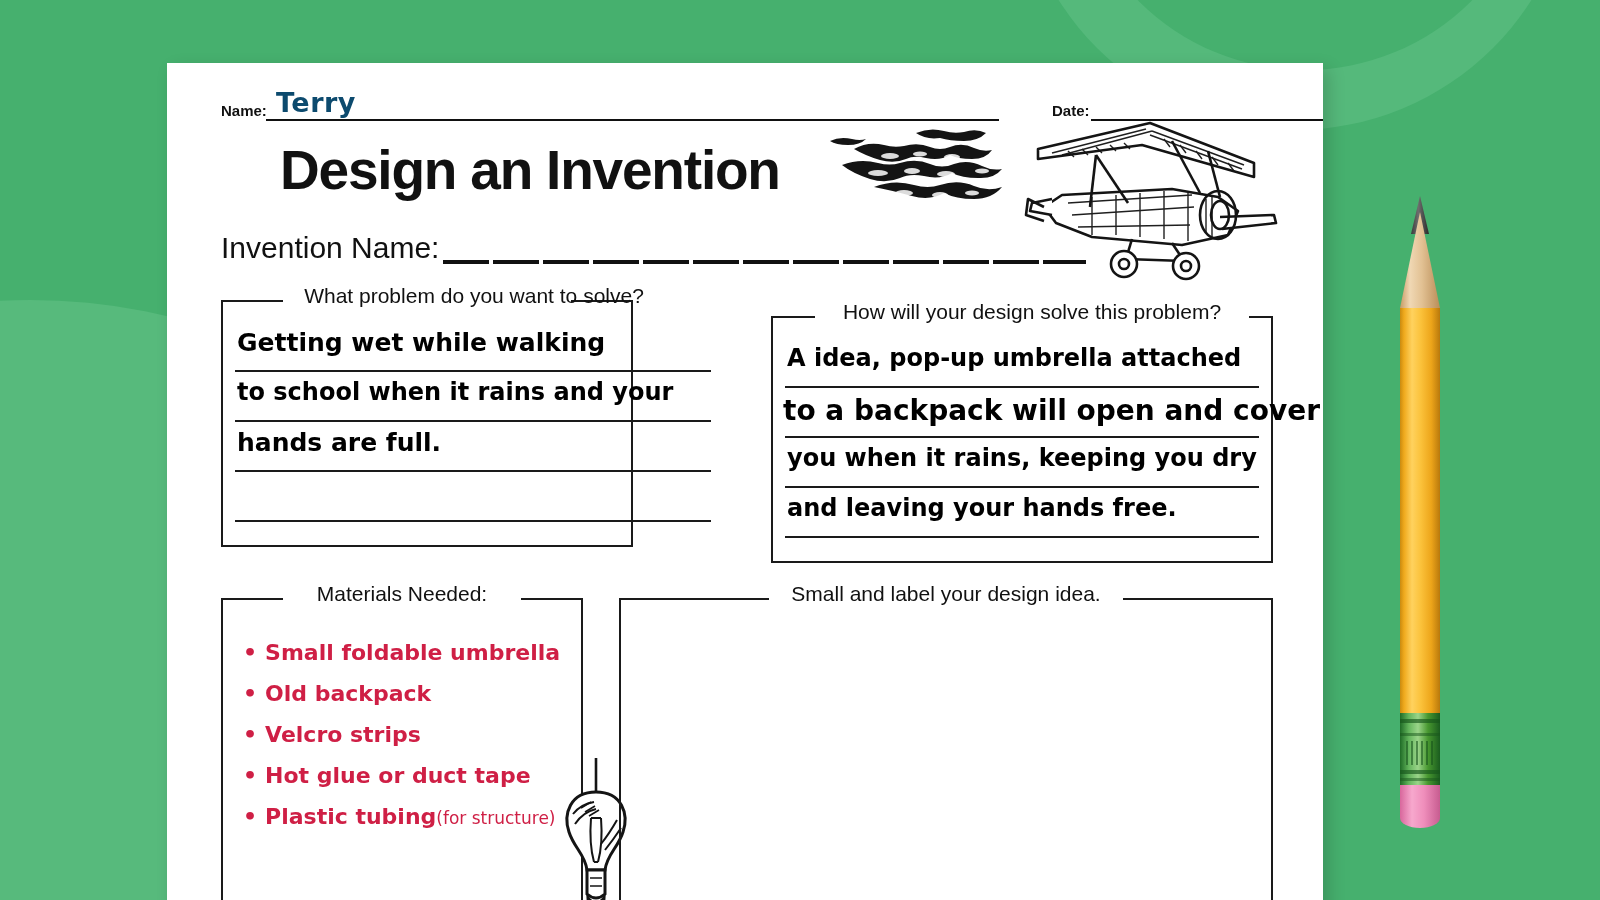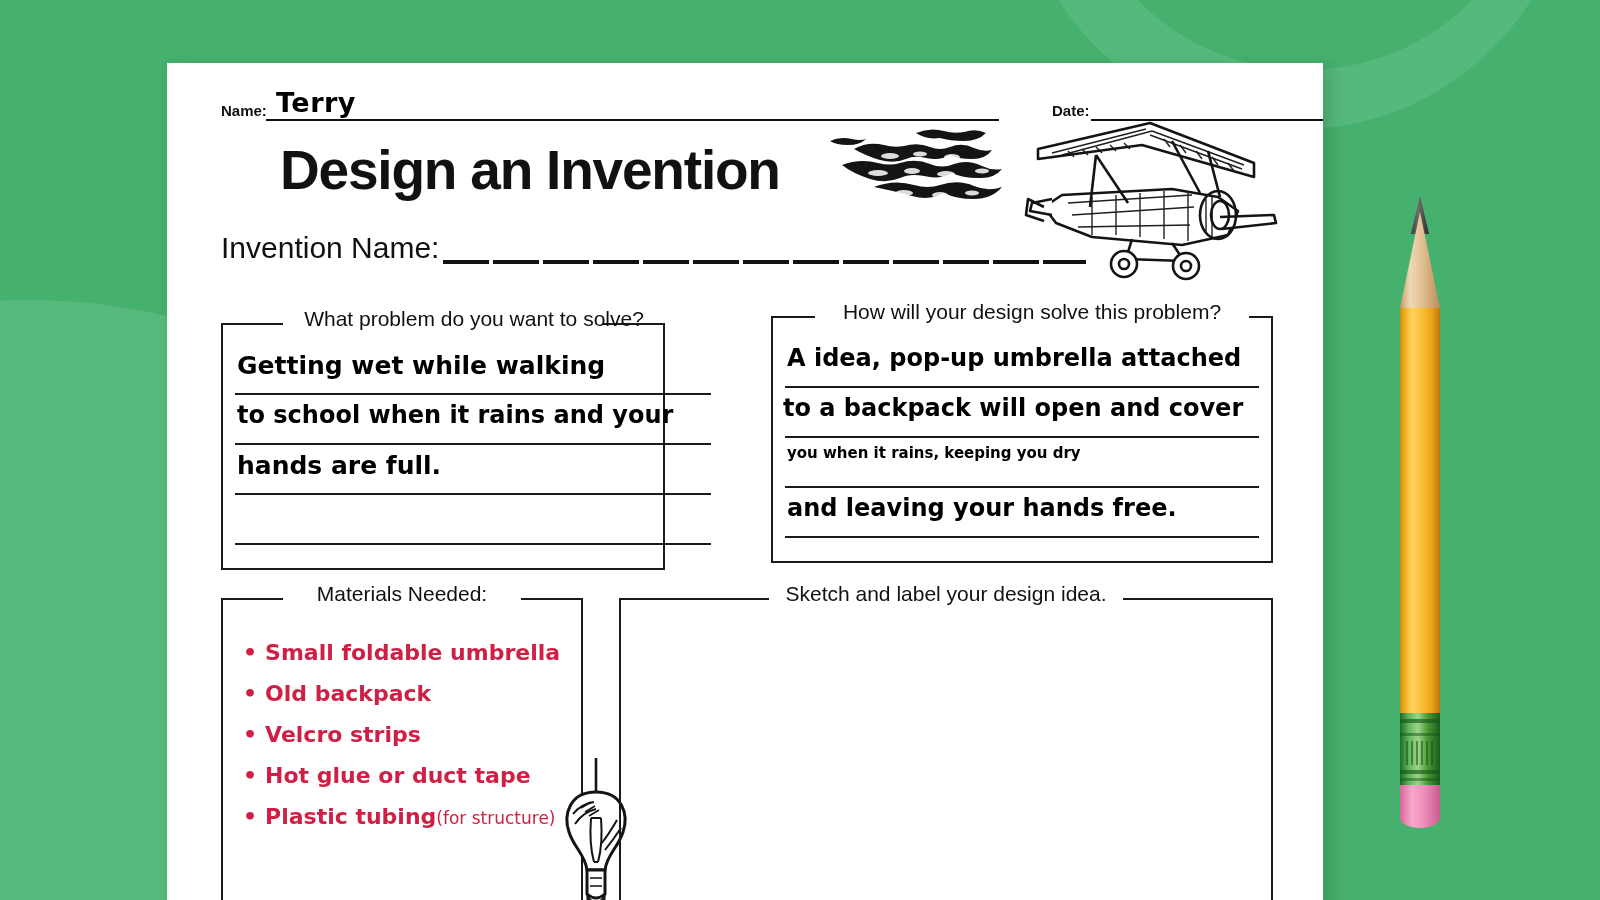--- a/index.html
+++ b/index.html
@@ -46,21 +46,21 @@
     position:absolute; bottom:2px;
   }
   .nm-lbl { left:0; }
   .nm-rule {
     position:absolute; left:45px; bottom:0; width:733px;
     border-bottom:2.2px solid #111;
   }
   .nm-value {
     position:absolute; left:55px; bottom:3px;
     font-family:"DejaVu Sans", sans-serif;
-    font-weight:bold; font-size:27px; color:#000000;
+    font-weight:bold; font-size:27px; color:#0c4a6e;
     letter-spacing:.5px;
   }
   .dt-lbl { left:831px; }
   .dt-rule {
     position:absolute; left:870px; bottom:0; width:236px;
     border-bottom:2.2px solid #111;
   }
   .dt-value {
     position:absolute; left:880px; bottom:3px;
     font-family:"DejaVu Sans", sans-serif;
@@ -107,21 +107,21 @@
     position:absolute; height:0; border-bottom:2.2px solid #1a1a1a;
   }
   .ans {
     position:absolute;
     font-family:"DejaVu Sans", sans-serif;
     font-weight:bold; font-size:25px; color:#000000;
     white-space:nowrap; letter-spacing:0px;
   }
 
   
-  #box-problem { left:54px; top:260px; width:444px; height:247px;text-decoration:underline; }
+  #box-problem { left:54px; top:237px; width:412px; height:247px;text-decoration:underline; }
   #box-problem .top-l { width:62px; }
   #box-problem .top-r { width:62px; }
   #box-problem .legend { left:62px; width:382px; }
 
   
   #box-solution { left:604px; top:253px; width:502px; height:247px; }
   #box-solution .top-l { width:44px; }
   #box-solution .top-r { width:24px; }
   #box-solution .legend { left:44px; width:434px; }
 
@@ -335,24 +335,24 @@
 
   <div class="fbox" id="box-solution">
     <div class="frame"></div>
     <div class="top-l"></div>
     <div class="top-r"></div>
     <div class="legend">How will your design solve this problem?</div>
 
     <div class="ans" style="left:16px; top:28px; font-size:24px;">A idea, pop-up umbrella attached</div>
     <div class="wline" style="left:14px; top:70px; width:474px;"></div>
 
-    <div class="ans" style="left:12px; top:78px; font-size:24px;">to a backpack will open and cover</div>
+    <div class="ans" style="left:12px; top:78px; font-size:28px;">to a backpack will open and cover</div>
     <div class="wline" style="left:14px; top:120px; width:474px;"></div>
 
-    <div class="ans" style="left:16px; top:128px; font-size:15px;">you when it rains, keeping you dry</div>
+    <div class="ans" style="left:16px; top:128px; font-size:24px;">you when it rains, keeping you dry</div>
     <div class="wline" style="left:14px; top:170px; width:474px;"></div>
 
     <div class="ans" style="left:16px; top:178px; font-size:24px;">and leaving your hands free.</div>
     <div class="wline" style="left:14px; top:220px; width:474px;"></div>
   </div>
 
   <div class="fbox" id="box-materials">
     <div class="frame"></div>
     <div class="top-l"></div>
     <div class="top-r"></div>
@@ -397,17 +397,17 @@
           <path d="M29 120 L41 120 M29 128 L41 128"></path>
         </g>
       </svg>
     </div>
   </div>
 
   <div class="fbox" id="box-sketch">
     <div class="frame"></div>
     <div class="top-l"></div>
     <div class="top-r"></div>
-    <div class="legend">Sketch and label your design idea.</div>
+    <div class="legend">Small and label your design idea.</div>
     <div class="ans" style="left:16px; top:30px;"></div>
   </div>
 
 </div>
 
 </body></html>

